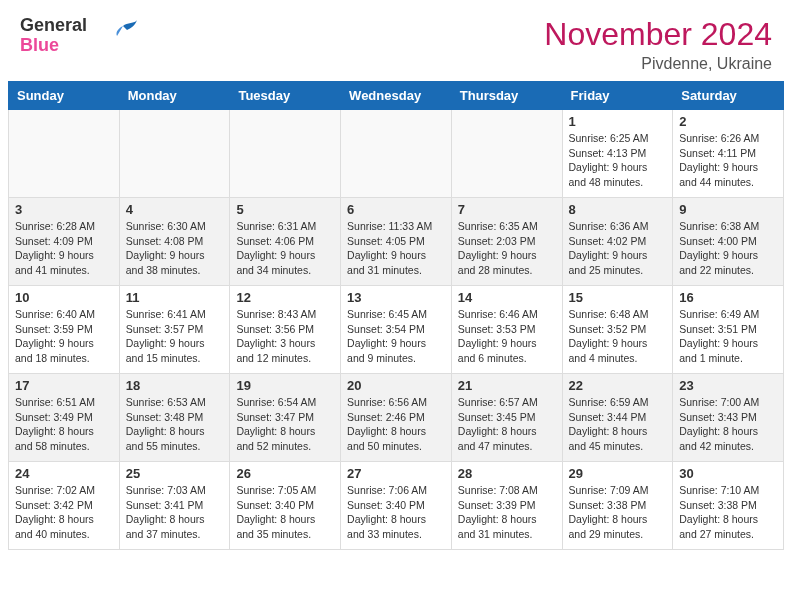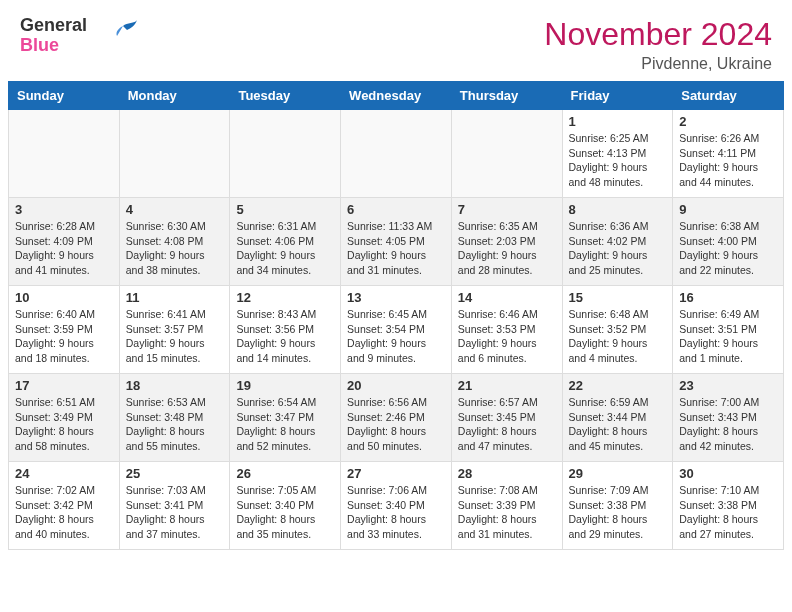--- a/index.html
+++ b/index.html
@@ -131,21 +131,21 @@
         <td class="calendar-cell">
           <div class="day-num">11</div>
           <div class="cell-text">Sunrise: 6:41 AM</div>
           <div class="cell-text">Sunset: 3:57 PM</div>
           <div class="cell-text">Daylight: 9 hours and 15 minutes.</div>
         </td>
         <td class="calendar-cell">
           <div class="day-num">12</div>
           <div class="cell-text">Sunrise: 8:43 AM</div>
           <div class="cell-text">Sunset: 3:56 PM</div>
-          <div class="cell-text">Daylight: 9 hours and 14 minutes.</div>
+          <div class="cell-text">Daylight: 3 hours and 12 minutes.</div>
         </td>
         <td class="calendar-cell">
           <div class="day-num">13</div>
           <div class="cell-text">Sunrise: 6:45 AM</div>
           <div class="cell-text">Sunset: 3:54 PM</div>
           <div class="cell-text">Daylight: 9 hours and 9 minutes.</div>
         </td>
         <td class="calendar-cell">
           <div class="day-num">14</div>
           <div class="cell-text">Sunrise: 6:46 AM</div>

